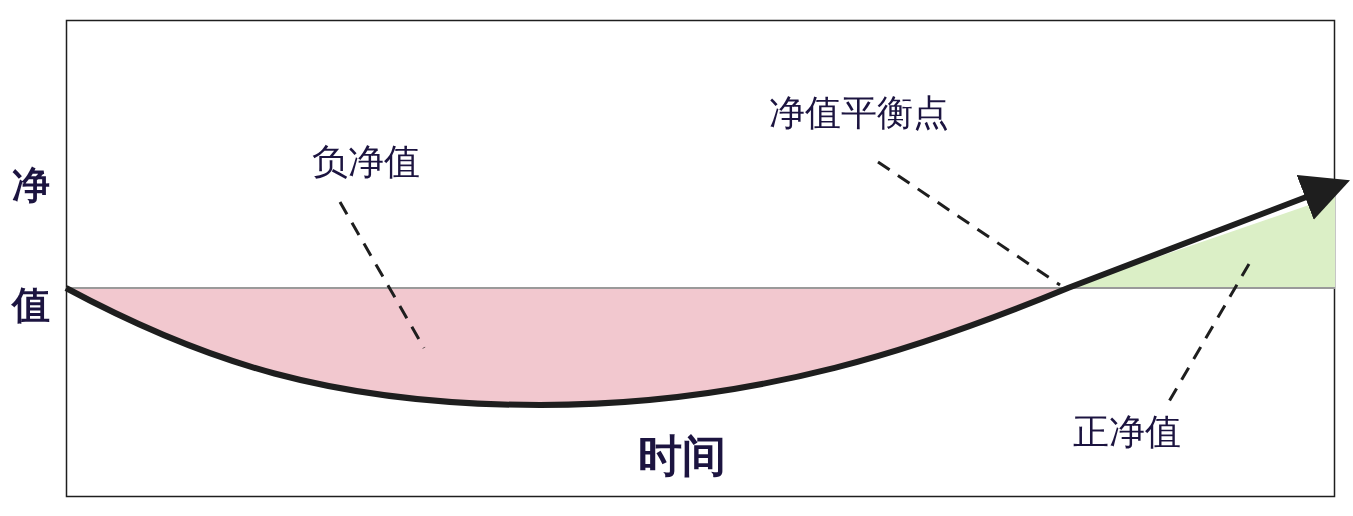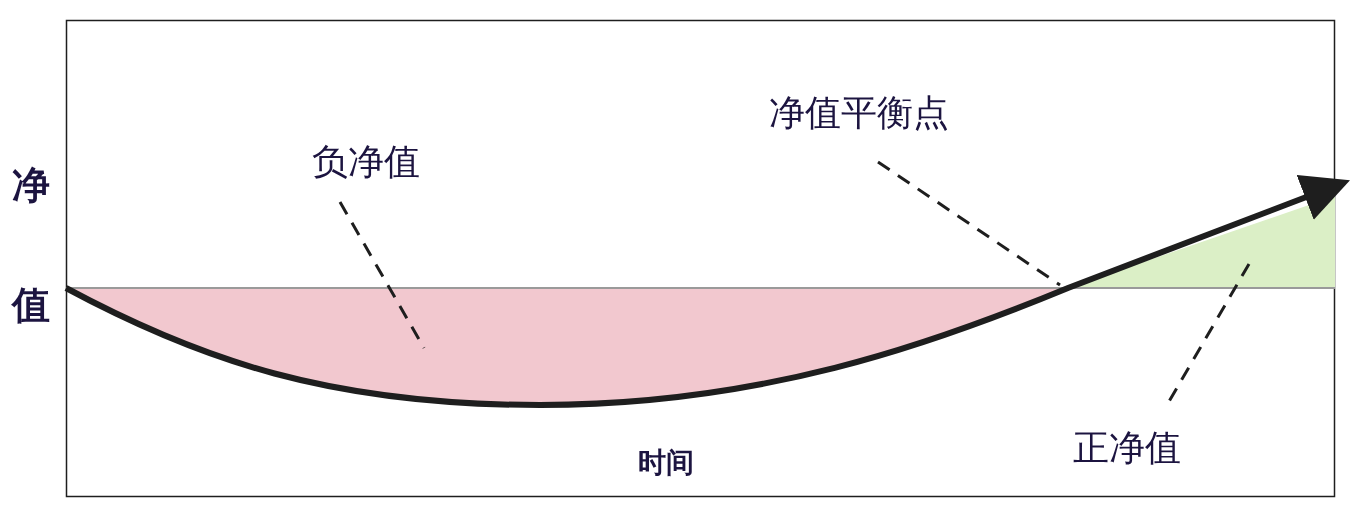--- a/index.html
+++ b/index.html
@@ -1,21 +1,21 @@
 <!DOCTYPE html>
 <html><head>
   <meta charset="utf-8">
   <style>
     html, body { margin: 0; padding: 0; background: #ffffff; }
     body { width: 1353px; height: 516px; position: relative; overflow: hidden;
            font-family: "DejaVu Sans", sans-serif; }
     #diagram { position: absolute; left: 0; top: 0; }
     .lbl { position: absolute; color: #1c1440; white-space: nowrap; line-height: 1; }
     .axis-y { font-weight: bold; font-size: 38px; left: 12px; }
-    .axis-x { font-weight: bold; font-size: 28px; left: 638px; top: 449px; }
+    .axis-x { font-weight: bold; font-size: 44px; left: 638px; top: 434px; }
     .ann { font-size: 36px; }
   </style>
 </head>
 <body>
 
 <svg id="diagram" width="1353" height="516" viewBox="0 0 1353 516" xmlns="http://www.w3.org/2000/svg">
   <defs>
     <marker id="arrowhead" markerWidth="8" markerHeight="8" refX="3" refY="4" orient="auto" markerUnits="strokeWidth">
       <path d="M0,0 L8,4 L0,8 Z" fill="#1e1e1e"></path>
     </marker>
@@ -35,13 +35,13 @@
   <line x1="878" y1="162" x2="1060" y2="285" stroke="#1e1e1e" stroke-width="3" stroke-dasharray="14,10"></line>
   <line x1="1249" y1="264" x2="1167" y2="405" stroke="#1e1e1e" stroke-width="3" stroke-dasharray="14,10"></line>
 </svg>
 
 <div class="lbl axis-y" style="top:166px;">净</div>
 <div class="lbl axis-y" style="top:286px;">值</div>
 <div class="lbl axis-x">时间</div>
 
 <div class="lbl ann" style="left:312px; top:144px;">负净值</div>
 <div class="lbl ann" style="left:769px; top:95px;">净值平衡点</div>
-<div class="lbl ann" style="left:1073px; top:414px;margin-top:16px;">正净值</div>
+<div class="lbl ann" style="left:1073px; top:414px;">正净值</div>
 
 </body></html>

